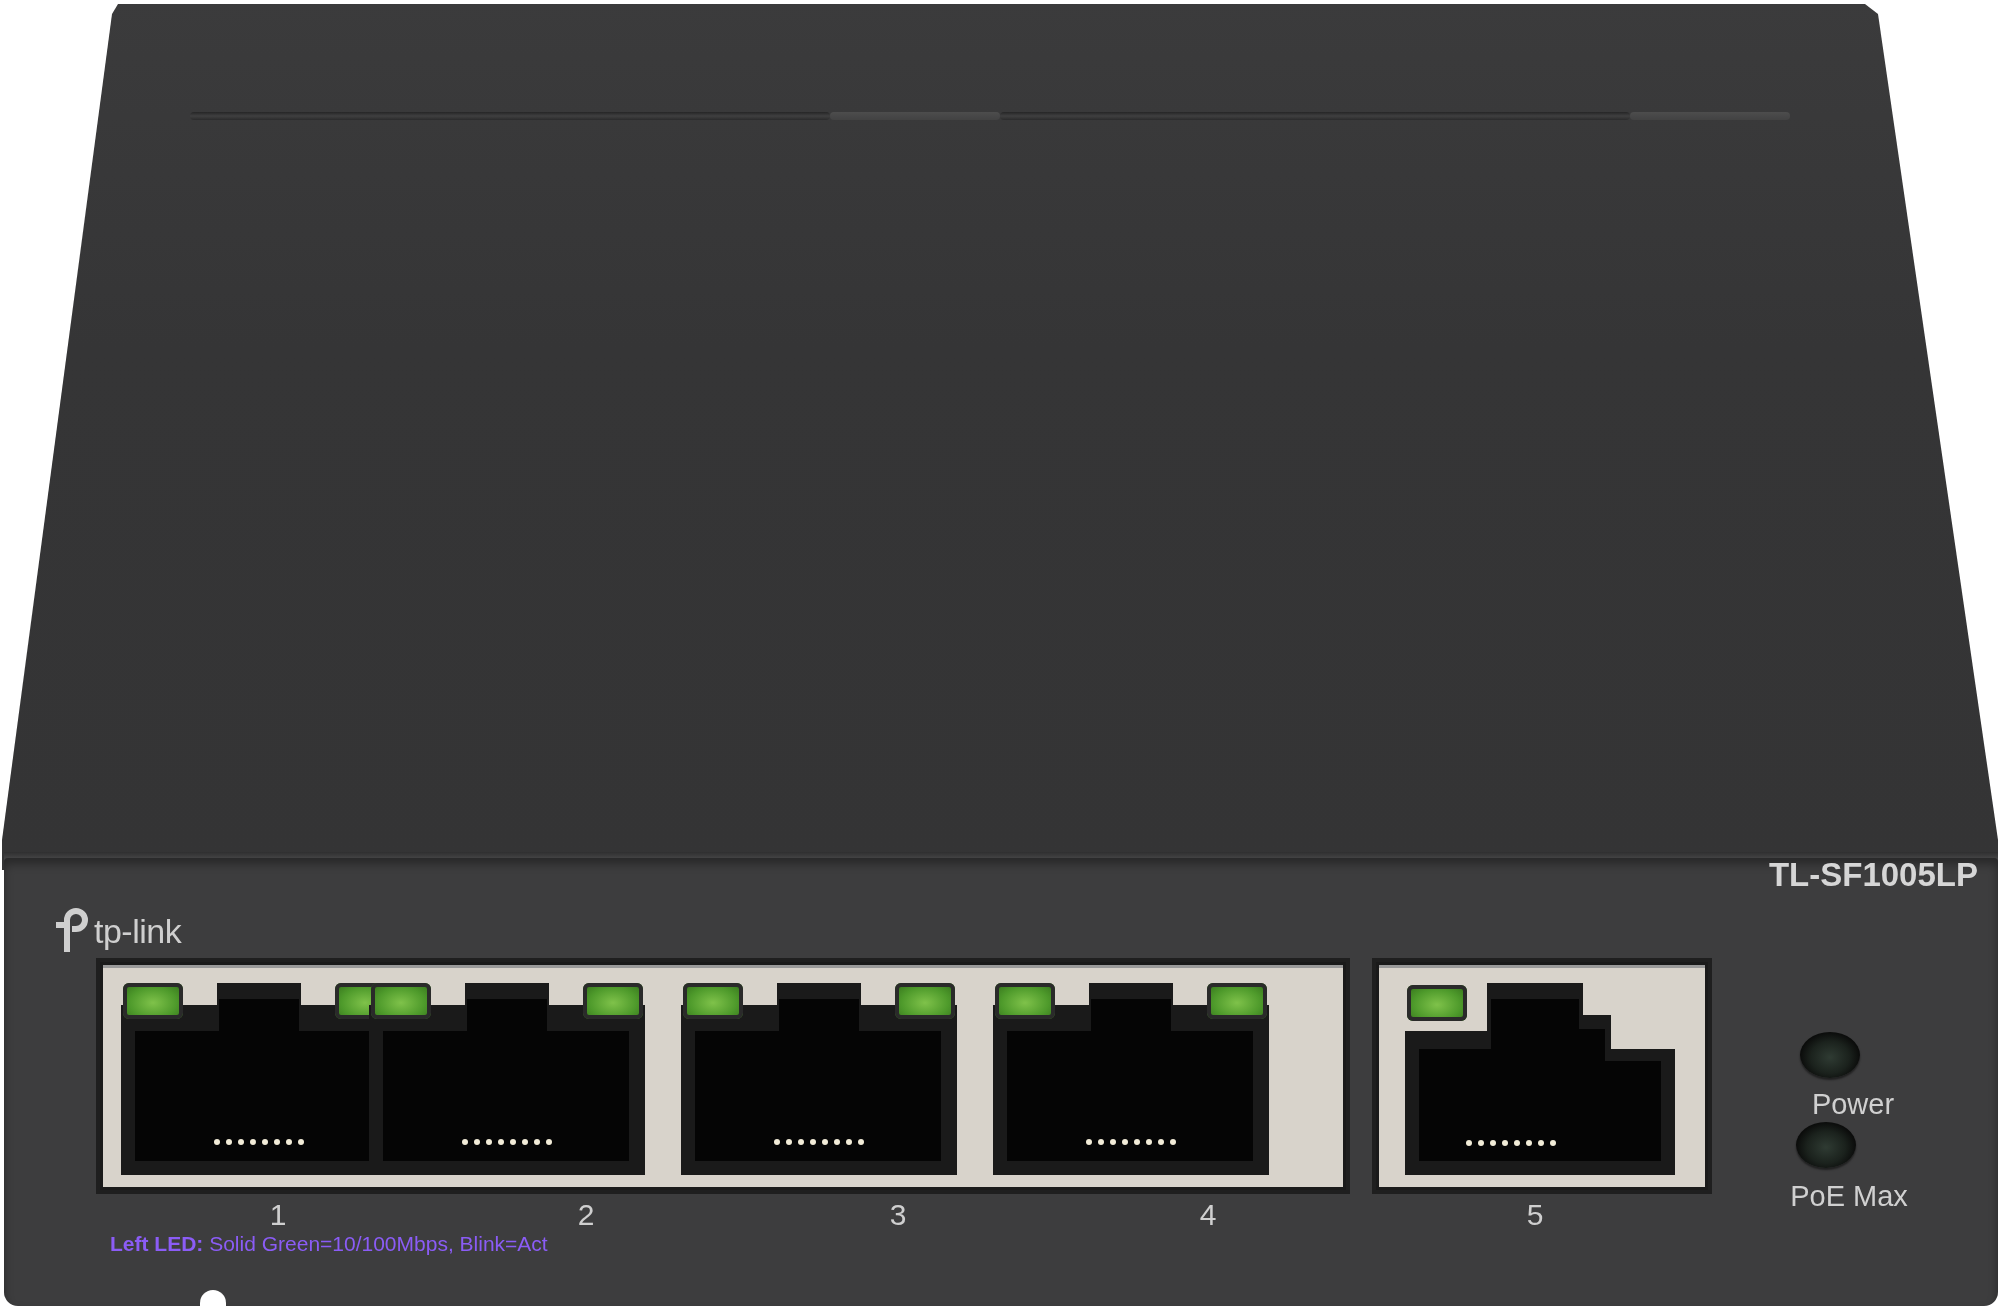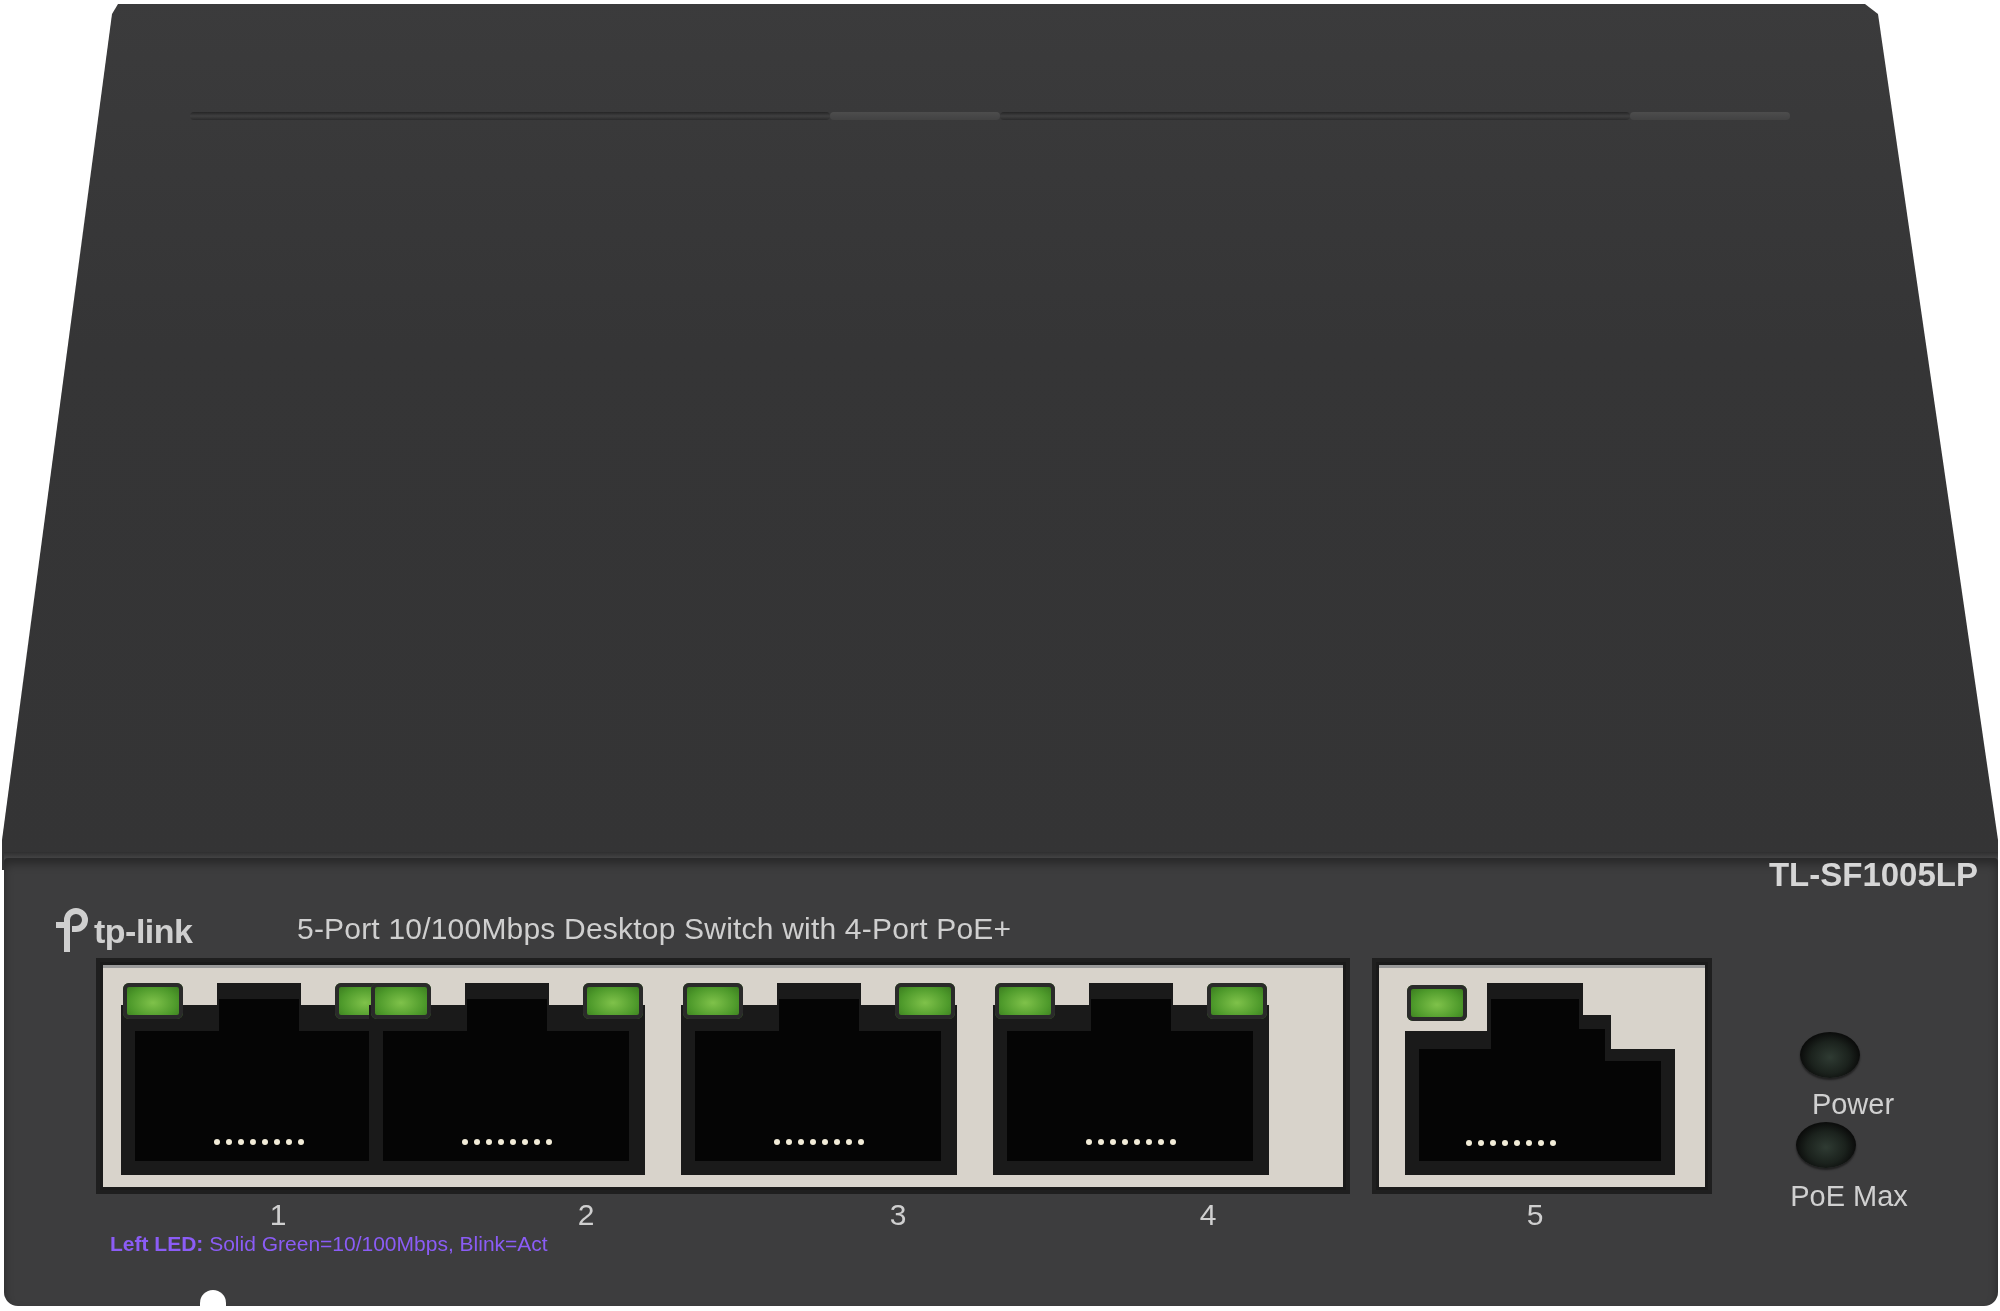--- a/index.html
+++ b/index.html
@@ -20,21 +20,21 @@
     background: #3d3d3e;
     border-radius: 4px 4px 14px 14px;
     box-shadow: inset 0 6px 10px rgba(0,0,0,0.35);
   }
   .front-edge {
     position:absolute; left:4px; top:852px; width:1994px; height:14px;
     background: linear-gradient(180deg, #2f2f30, #4a4a4b 60%, #3d3d3e);
   }
   .logo {
     position:absolute; left:50px; top:908px; display:flex; align-items:center; gap:4px;
-    color:#cfcfcf; font-weight:bold; font-size:34px; letter-spacing:-0.5px;
+    color:#cfcfcf; font-weight:normal; font-size:34px; letter-spacing:-0.5px;
   }
   .logo-mark { width:40px; height:46px; position:relative; }
   .desc {
     position:absolute; left:297px; top:912px; color:#cfcfcf; font-size:30px; letter-spacing:0.2px;
   }
   .model {
     position:absolute; right:22px; top:856px; color:#d6d6d6; font-size:33px; font-weight:bold;
   }
   .cage {
     position:absolute; top:962px; height:222px;
@@ -83,21 +83,20 @@
   <div class="front">
     <div class="notch" style="left:196px;"></div>
   </div>
 
   <div class="logo">
     <svg class="logo-mark" viewBox="0 0 40 46">
       <path d="M14 44 V20 H6 V14 H14 V12 A12 12 0 1 1 26 24 H22 V18 H26 A6 6 0 1 0 20 12 V44 Z" fill="#cfcfcf"></path>
     </svg>
     <span>tp-link</span>
   </div>
-  <div class="desc">5-Port 10/100Mbps Desktop Switch with 4-Port PoE+</div>
   <div class="model">TL-SF1005LP</div>
 
   <div class="cage main">
 
     <div class="port" style="left:6px;">
       <svg class="rj45" viewBox="0 0 300 222">
         <path d="M12 40 H108 V18 H192 V40 H288 V210 H12 Z" fill="#1a1a1a"></path>
         <path d="M26 66 H110 V34 H190 V66 H272 V196 H26 Z" fill="#050505"></path>
         <g fill="#f2ecd8">
           <circle cx="108" cy="177" r="3"></circle>

